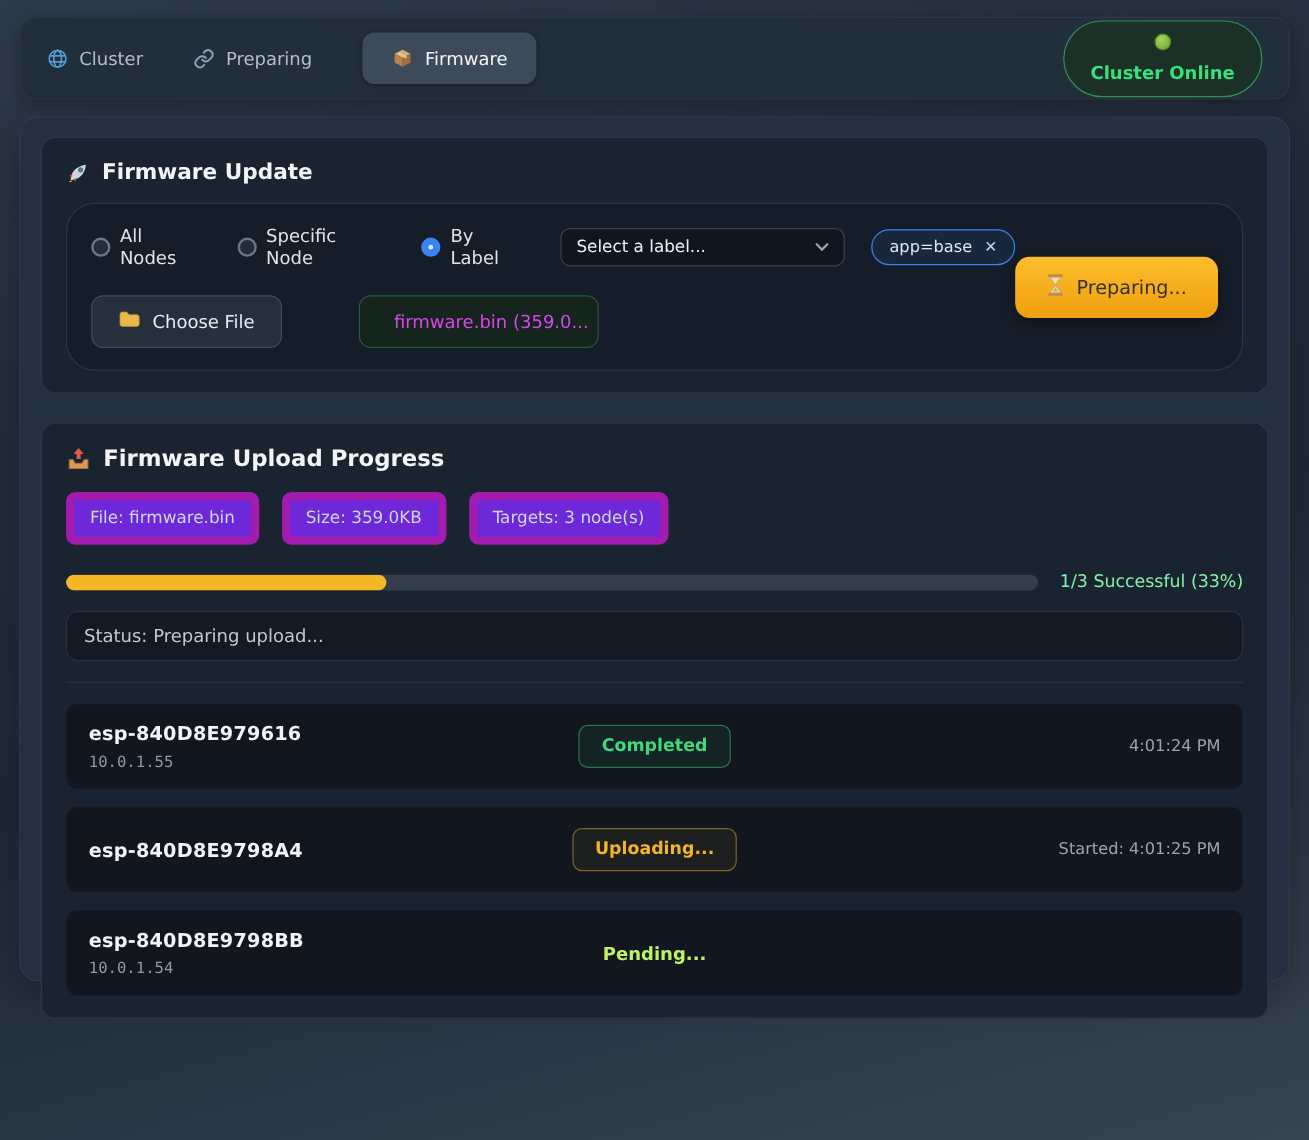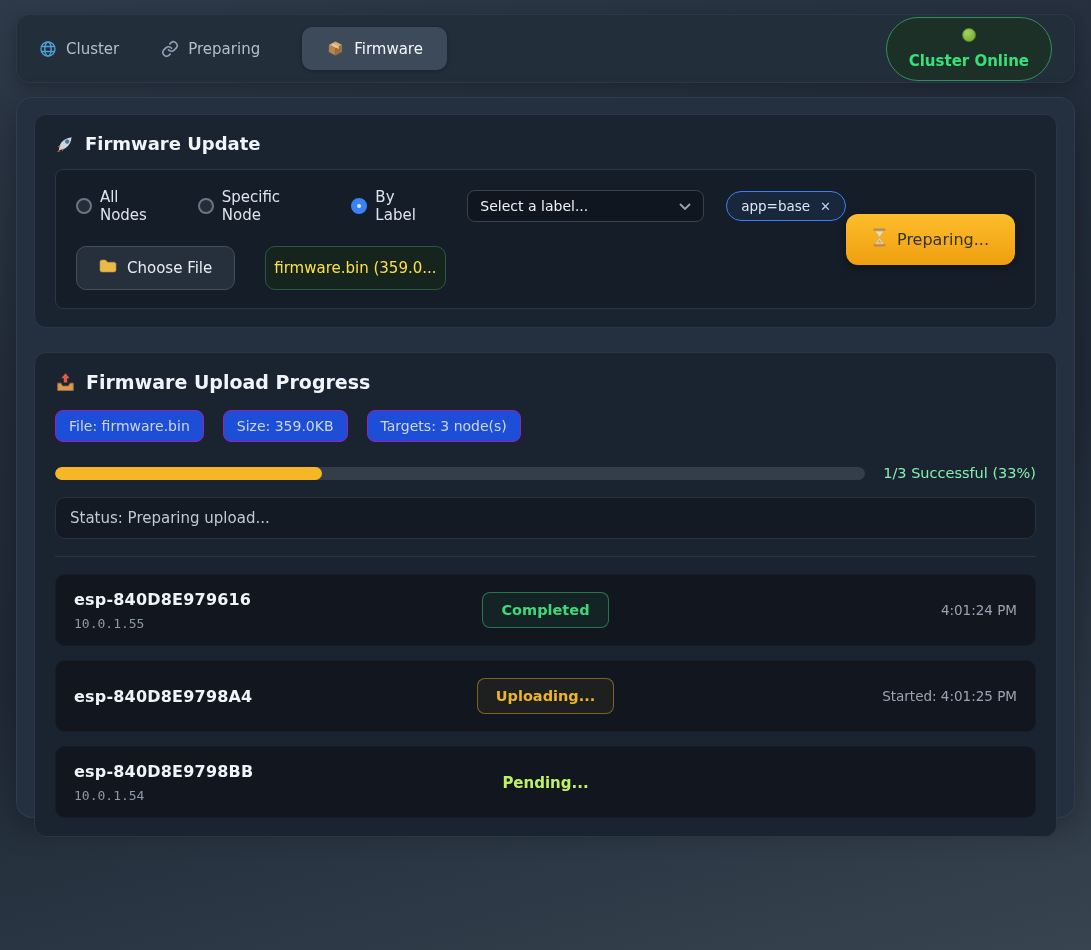--- a/index.html
+++ b/index.html
@@ -37,21 +37,21 @@
   }
   .card {
     background:#1a2330; border:1px solid #2a3645; border-radius:12px;
     padding:18px 20px;
   }
   .card + .card { margin-top:24px; }
   .card-title { display:flex; align-items:center; gap:10px; font-size:18px; font-weight:bold; color:#f1f5f9; }
   .card-title svg { display:block; }
 
   .form-panel {
-    margin-top:15px; border:1px solid #2b3745; border-radius:8px;
+    margin-top:15px; border:1px solid #2b3745; border-radius:24px;
     background:rgba(10,16,24,0.30); padding:18px 20px;
     display:flex; align-items:center;
   }
   .form-left { flex:1; }
   .form-row { display:flex; align-items:center; }
   .form-row + .form-row { margin-top:22px; }
   .radio-opt { display:flex; align-items:center; gap:8px; margin-right:28px; font-size:15px; color:#dde4ec; cursor:pointer; }
   .radio { width:16px; height:16px; border-radius:50%; border:2px solid #6b7685; background:#242d39; position:relative; }
   .radio.checked { border-color:#3b82f6; background:#3b82f6; }
   .radio.checked::after { content:""; position:absolute; left:4px; top:4px; width:4px; height:4px; border-radius:50%; background:#dbeafe; }
@@ -73,26 +73,26 @@
     font-family:inherit; cursor:pointer; box-shadow:0 3px 10px rgba(0,0,0,0.35);
   }
   .choose-btn {
     display:flex; align-items:center; gap:10px;
     background:#262f3c; border:1px solid #434e5d; border-radius:10px;
     color:#e8edf2; font-size:15px; padding:12px 22px; font-family:inherit; cursor:pointer;
     margin-right:30px;
   }
   .file-chip {
     background:#15241d; border:1px solid #2a5940; border-radius:10px;
-    color:#fde047; font-size:15px; padding:12px 8px; max-width:200px;
-    white-space:nowrap; overflow:hidden;
+    color:#d946ef; font-size:15px; padding:12px 28px; max-width:200px;
+    white-space:nowrap; overflow:hidden;margin-left:34px;
   }
 
   .meta-chips { display:flex; gap:19px; margin-top:17px; }
-  .meta-chip { background:#1d4ed8; border:1px solid #a21caf; border-radius:8px; padding:7px 13px; font-size:14px; color:#cfd7e1; }
+  .meta-chip { background:#6d28d9; border:7px solid #a21caf; border-radius:8px; padding:7px 13px; font-size:14px; color:#cfd7e1; }
 
   .progress-row { display:flex; align-items:center; margin-top:23px; }
   .progress-track { flex:1; height:13px; border-radius:7px; background:#343e4b; overflow:hidden; }
   .progress-fill { height:100%; border-radius:7px; background:#f6b726; }
   .progress-label { margin-left:18px; font-size:14.5px; color:#86efac; white-space:nowrap; }
 
   .status-box {
     margin-top:16px; background:#131a24; border:1px solid #273140; border-radius:10px;
     padding:11px 14px; font-size:15px; color:#bfc9d4;
   }

